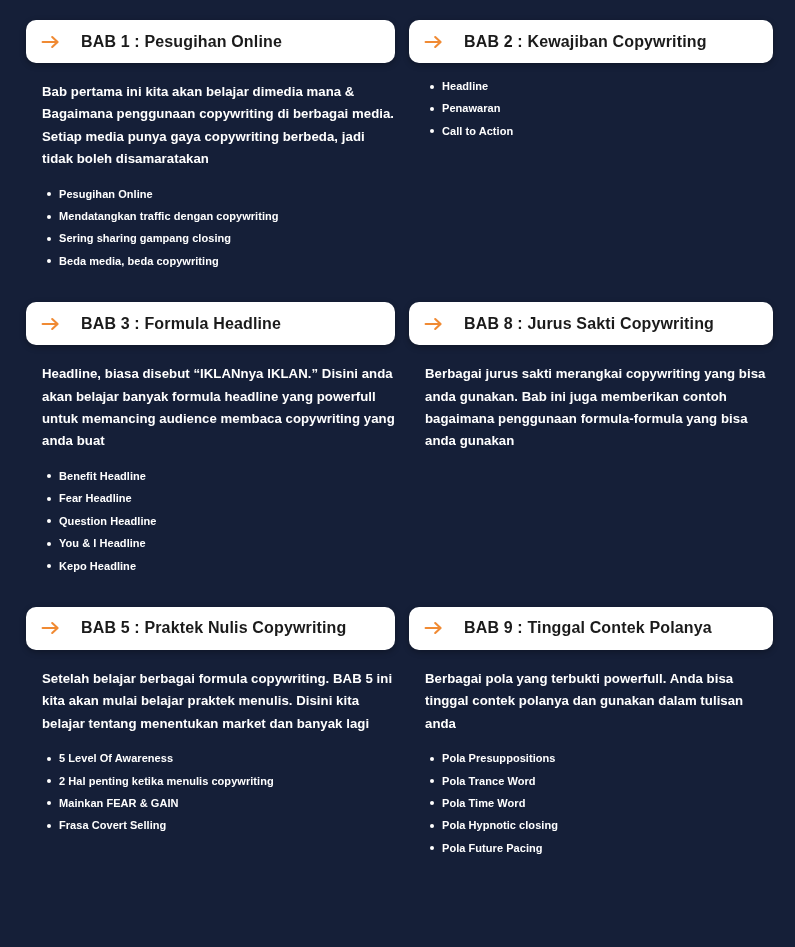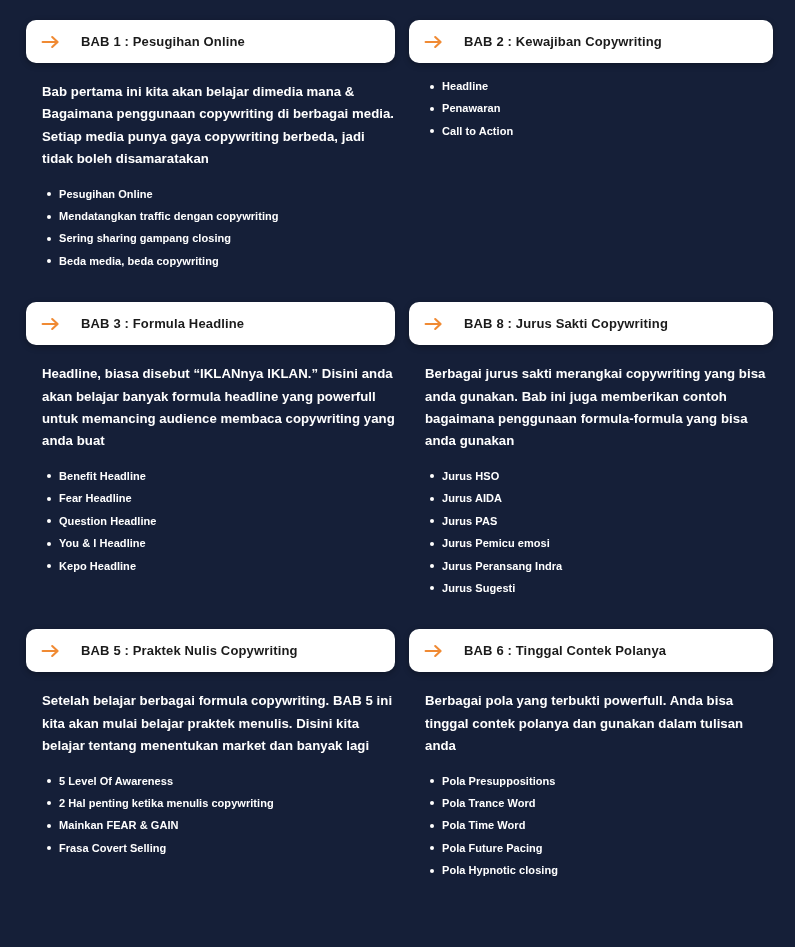--- a/index.html
+++ b/index.html
@@ -46,21 +46,21 @@
     display: flex;
     align-items: center;
     justify-content: center;
     margin-right: 19px;
   }
   .arrow-icon svg {
     display: block;
   }
   .chapter-title {
     color: #1b1b1b;
-    font-size: 13px;
+    font-size: 16px;
     font-weight: bold;
     letter-spacing: 0.15px;
     line-height: 1;
     white-space: nowrap;
   }
   
   .chapter-desc {
     color: #ffffff;
     font-size: 13.2px;
     font-weight: bold;
@@ -163,28 +163,20 @@
       <div class="chapter-card">
         <span class="arrow-icon">
           <svg width="20" height="16" viewBox="0 0 20 16">
             <path d="M1.6 8 H16" stroke="#f08a33" stroke-width="2.1" stroke-linecap="round" fill="none"></path>
             <path d="M11.2 3 L16.6 8 L11.2 13" stroke="#f08a33" stroke-width="2.1" stroke-linecap="round" stroke-linejoin="round" fill="none"></path>
           </svg>
         </span>
         <span class="chapter-title">BAB 8 : Jurus Sakti Copywriting</span>
       </div>
       <p class="chapter-desc">Berbagai jurus sakti merangkai copywriting yang bisa anda gunakan. Bab ini juga memberikan contoh bagaimana penggunaan formula-formula yang bisa anda gunakan</p>
-      <ul class="chapter-list">
-        <li>Jurus HSO</li>
-        <li>Jurus AIDA</li>
-        <li>Jurus PAS</li>
-        <li>Jurus Pemicu emosi</li>
-        <li>Jurus Peransang Indra</li>
-        <li>Jurus Sugesti</li>
-      </ul>
     </div>
 
     <div class="spacer-b"></div>
 
     <div class="chapter">
       <div class="chapter-card">
         <span class="arrow-icon">
           <svg width="20" height="16" viewBox="0 0 20 16">
             <path d="M1.6 8 H16" stroke="#f08a33" stroke-width="2.1" stroke-linecap="round" fill="none"></path>
             <path d="M11.2 3 L16.6 8 L11.2 13" stroke="#f08a33" stroke-width="2.1" stroke-linecap="round" stroke-linejoin="round" fill="none"></path>
@@ -202,26 +194,26 @@
     </div>
 
     <div class="chapter">
       <div class="chapter-card">
         <span class="arrow-icon">
           <svg width="20" height="16" viewBox="0 0 20 16">
             <path d="M1.6 8 H16" stroke="#f08a33" stroke-width="2.1" stroke-linecap="round" fill="none"></path>
             <path d="M11.2 3 L16.6 8 L11.2 13" stroke="#f08a33" stroke-width="2.1" stroke-linecap="round" stroke-linejoin="round" fill="none"></path>
           </svg>
         </span>
-        <span class="chapter-title">BAB 6 : Tinggal Contek Polanya</span>
+        <span class="chapter-title">BAB 9 : Tinggal Contek Polanya</span>
       </div>
       <p class="chapter-desc">Berbagai pola yang terbukti powerfull. Anda bisa tinggal contek polanya dan gunakan dalam tulisan anda</p>
       <ul class="chapter-list">
         <li>Pola Presuppositions</li>
         <li>Pola Trance Word</li>
         <li>Pola Time Word</li>
+        <li>Pola Hypnotic closing</li>
         <li>Pola Future Pacing</li>
-        <li>Pola Hypnotic closing</li>
       </ul>
     </div>
 
   </div>
 </div>
 
 </body></html>

